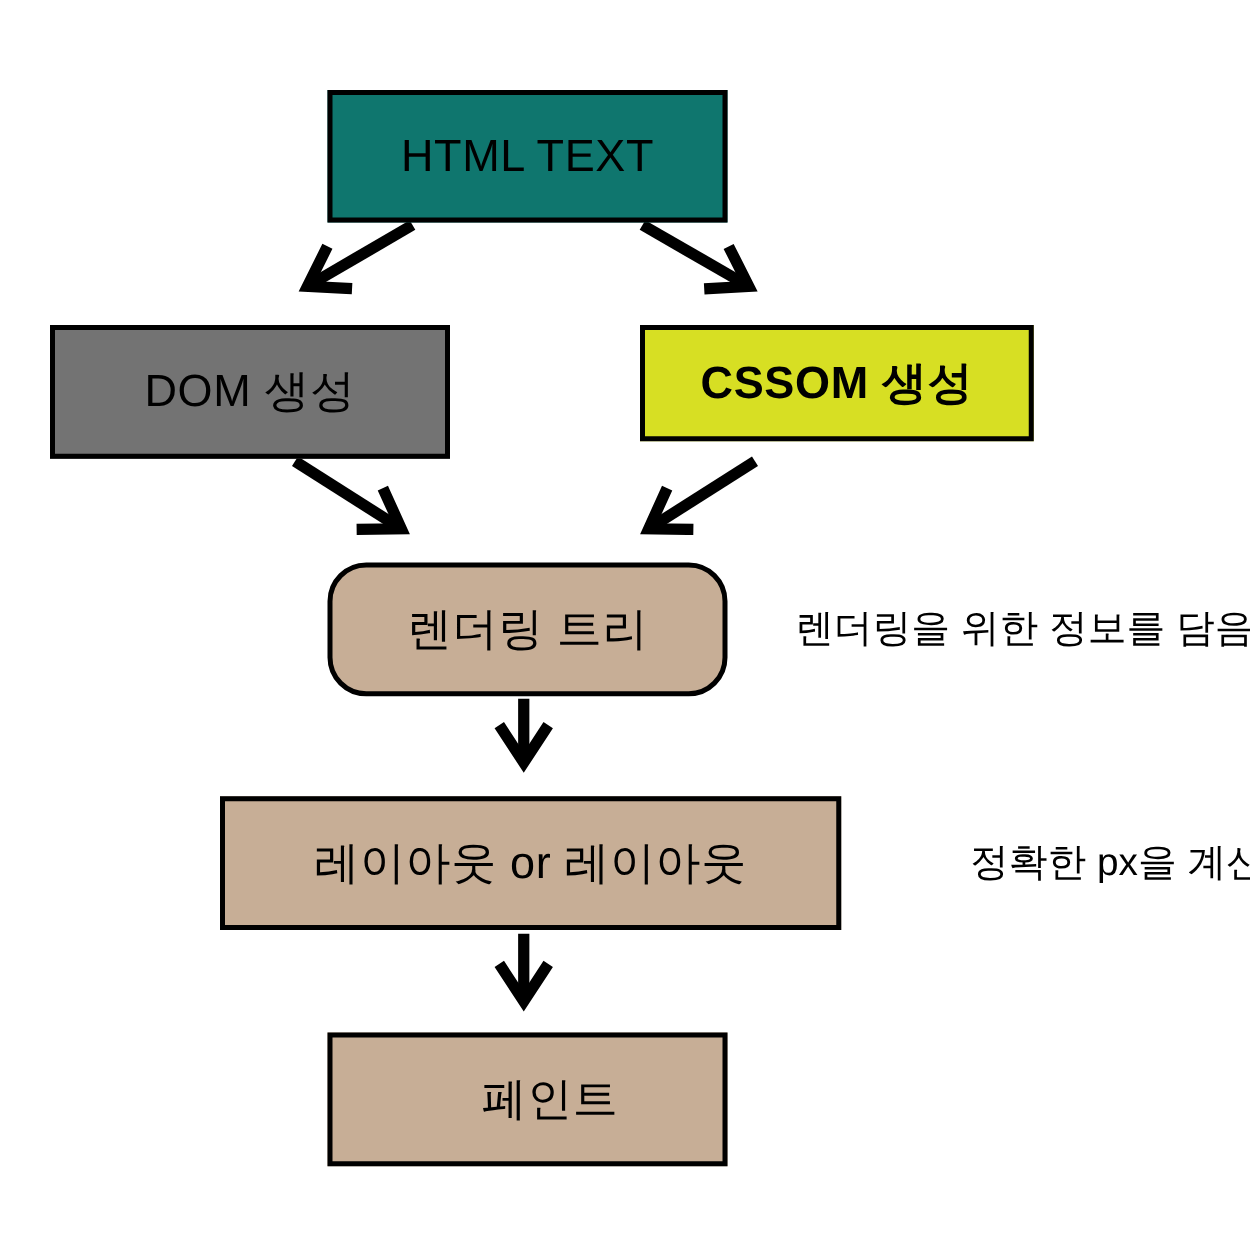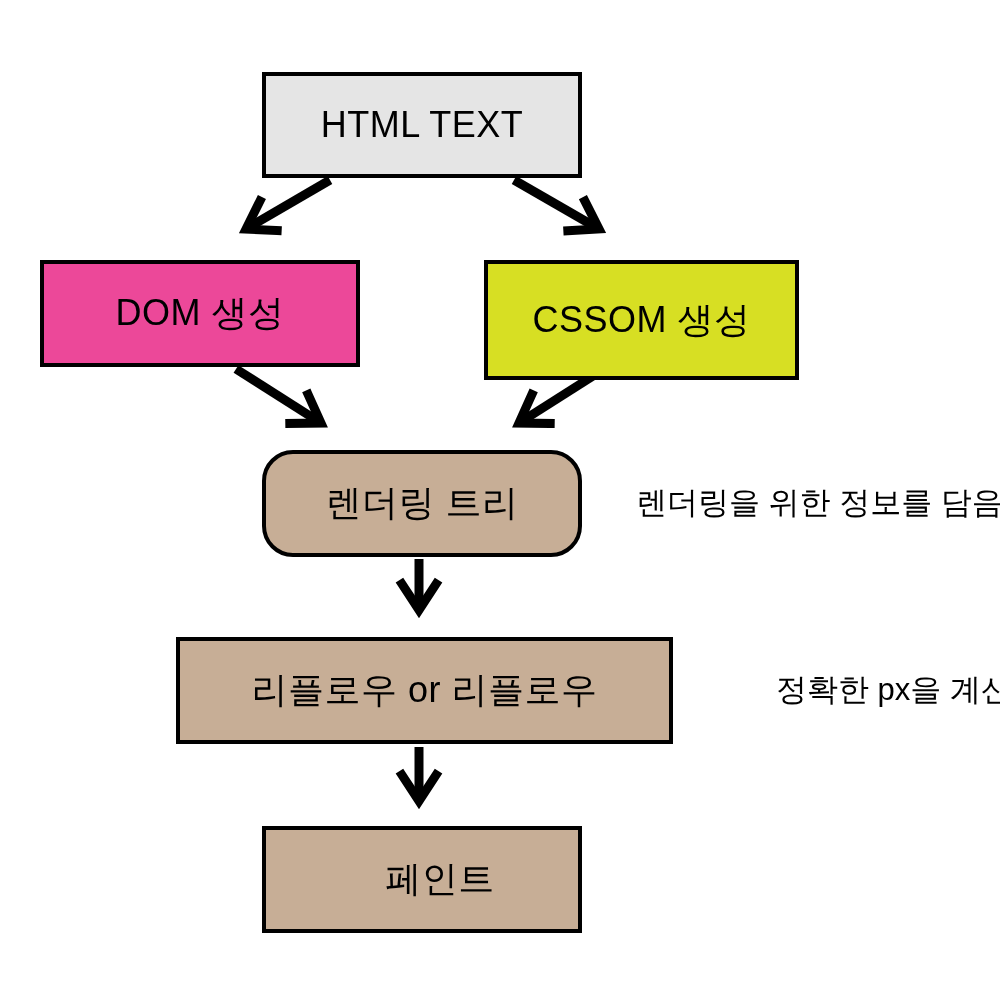--- a/index.html
+++ b/index.html
@@ -32,21 +32,21 @@
     display: flex;
     align-items: center;
     justify-content: center;
     color: #000000;
     font-size: 36px;
     letter-spacing: 0.5px;
     white-space: nowrap;
   }
   .node-html    { left: 262px; top: 72px;  width: 320px; height: 106px; }
   .node-dom     { left: 40px;  top: 260px; width: 320px; height: 107px; }
-  .node-cssom   { left: 484px; top: 260px; width: 315px; height: 120px; }
+  .node-cssom   { left: 512px; top: 260px; width: 315px; height: 93px; font-weight: bold; }
   .node-render  { left: 262px; top: 450px; width: 320px; height: 107px; border-radius: 31px; }
   .node-layout  { left: 176px; top: 637px; width: 497px; height: 107px; }
   .node-paint   { left: 262px; top: 826px; width: 320px; height: 107px; padding-left: 36px; }
   .annotation {
     position: absolute;
     transform: translateY(-50%);
     color: #000000;
     font-size: 31px;
     white-space: nowrap;
   }
@@ -66,38 +66,38 @@
       </marker>
     </defs>
     <line x1="330" y1="180" x2="246" y2="229" marker-end="url(#arrowhead)"></line>
     <line x1="514" y1="180" x2="599" y2="229" marker-end="url(#arrowhead)"></line>
     <line x1="236" y1="369" x2="321" y2="423" marker-end="url(#arrowhead)"></line>
     <line x1="604" y1="369" x2="519" y2="423" marker-end="url(#arrowhead)"></line>
     <line x1="419" y1="559" x2="419" y2="610" marker-end="url(#arrowhead)"></line>
     <line x1="419" y1="747" x2="419" y2="801" marker-end="url(#arrowhead)"></line>
   </svg>
 
-  <div class="node node-html" style="background-color: #e5e5e5; justify-content: center;">
+  <div class="node node-html" style="background-color: #0f766e; justify-content: center;">
     <span>HTML TEXT</span>
   </div>
 
-  <div class="node node-dom" style="background-color: #ec4899;">
+  <div class="node node-dom" style="background-color: #737373;">
     <span>DOM 생성</span>
   </div>
 
   <div class="node node-cssom" style="background-color: rgb(215, 223, 35);">
     <span>CSSOM 생성</span>
   </div>
 
   <div class="node node-render" style="background-color: rgb(199, 174, 150);">
     <span>렌더링 트리</span>
   </div>
 
   <div class="node node-layout" style="background-color: rgb(199, 174, 150);">
-    <span>리플로우 or 리플로우</span>
+    <span>레이아웃 or 레이아웃</span>
   </div>
 
   <div class="node node-paint" style="background-color: rgb(199, 174, 150);">
     <span>페인트</span>
   </div>
 
   <div class="annotation annotation-render">렌더링을 위한 정보를 담음</div>
 
   <div class="annotation annotation-layout">정확한 px을 계산</div>
 

